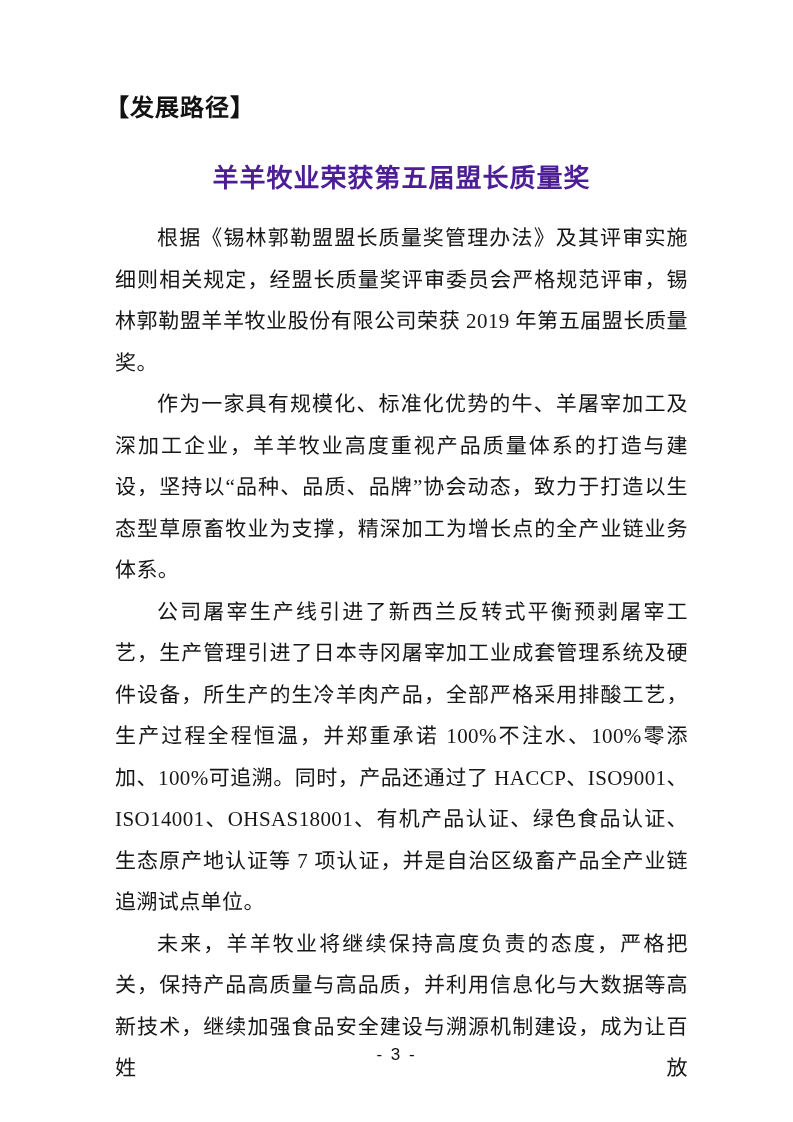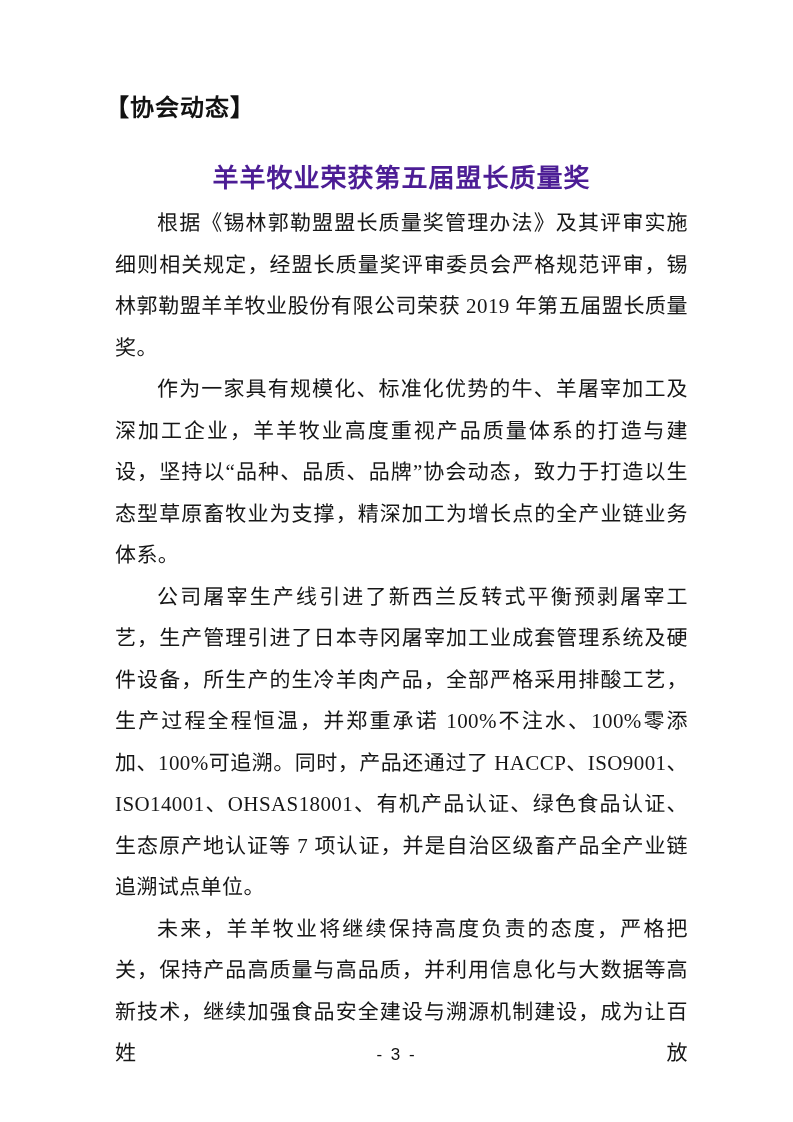--- a/index.html
+++ b/index.html
@@ -30,21 +30,21 @@
     font-family: "Liberation Serif", "DejaVu Serif", serif;
     font-weight: bold;
     font-size: 26px;
     line-height: 36px;
     letter-spacing: 1px;
     text-align: center;
     margin: 38px 0 0 0;
     color: #4c1d95;
   }
   .article-body {
-    margin-top: 6px;
+    margin-top: 21px;
     font-family: "Liberation Serif", "DejaVu Serif", serif;
     font-size: 21px;
     line-height: 41.5px;
     letter-spacing: 0.4px;
     text-align: justify;
     color: #161616;
   }
   .article-body p {
     margin: 0;
     text-indent: 42px;
@@ -64,21 +64,21 @@
     line-height: 24px;
     letter-spacing: 2px;
     color: #101010;
   }
 </style>
 </head>
 <body>
 
 <div class="page">
 
-  <div class="section-header">【协会动态】</div>
+  <div class="section-header">【发展路径】</div>
 
   <h1 class="article-title">羊羊牧业荣获第五届盟长质量奖</h1>
 
   <div class="article-body">
     <p>根据《锡林郭勒盟盟长质量奖管理办法》及其评审实施细则相关规定，经盟长质量奖评审委员会严格规范评审，锡林郭勒盟羊羊牧业股份有限公司荣获 2019 年第五届盟长质量奖。</p>
     <p>作为一家具有规模化、标准化优势的牛、羊屠宰加工及深加工企业，羊羊牧业高度重视产品质量体系的打造与建设，坚持以“品种、品质、品牌”协会动态，致力于打造以生态型草原畜牧业为支撑，精深加工为增长点的全产业链业务体系。</p>
     <p>公司屠宰生产线引进了新西兰反转式平衡预剥屠宰工艺，生产管理引进了日本寺冈屠宰加工业成套管理系统及硬件设备，所生产的生冷羊肉产品，全部严格采用排酸工艺，生产过程全程恒温，并郑重承诺 100%不注水、100%零添加、100%可追溯。同时，产品还通过了 HACCP、ISO9001、ISO14001、OHSAS18001、有机产品认证、绿色食品认证、生态原产地认证等 7 项认证，并是自治区级畜产品全产业链追溯试点单位。</p>
     <p class="continues">未来，羊羊牧业将继续保持高度负责的态度，严格把关，保持产品高质量与高品质，并利用信息化与大数据等高新技术，继续加强食品安全建设与溯源机制建设，成为让百姓放</p>
   </div>
 

